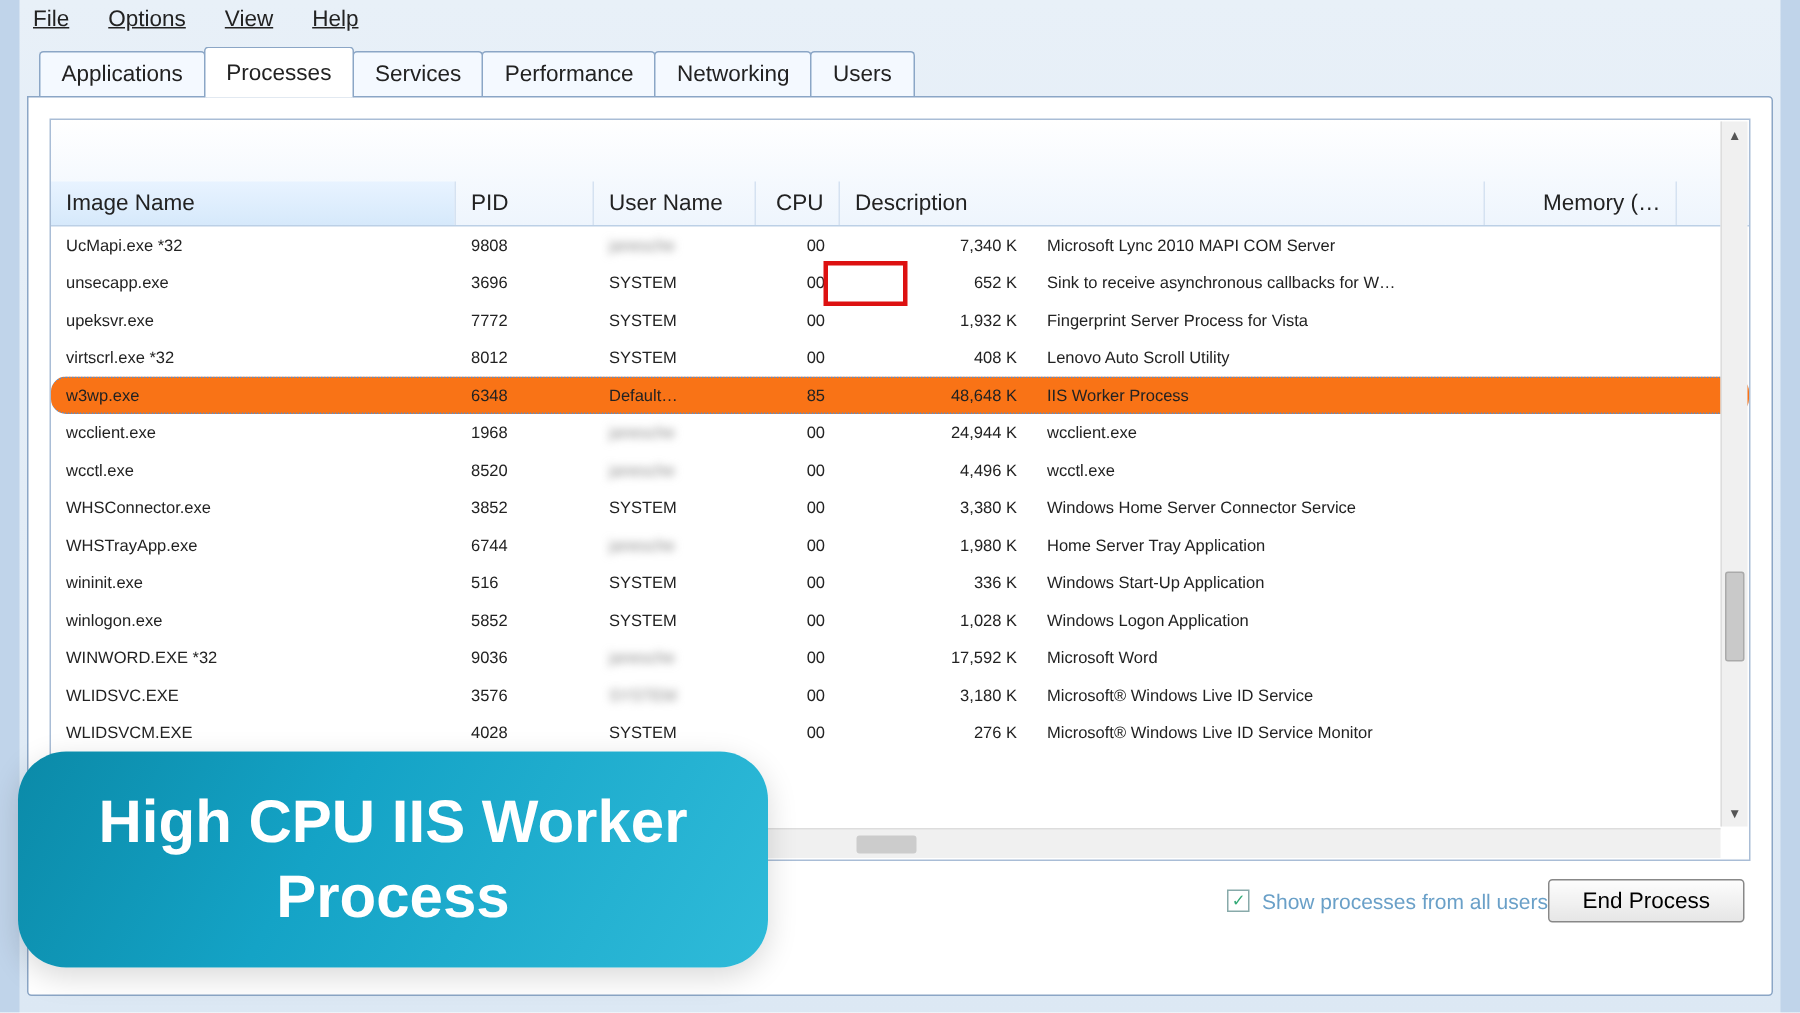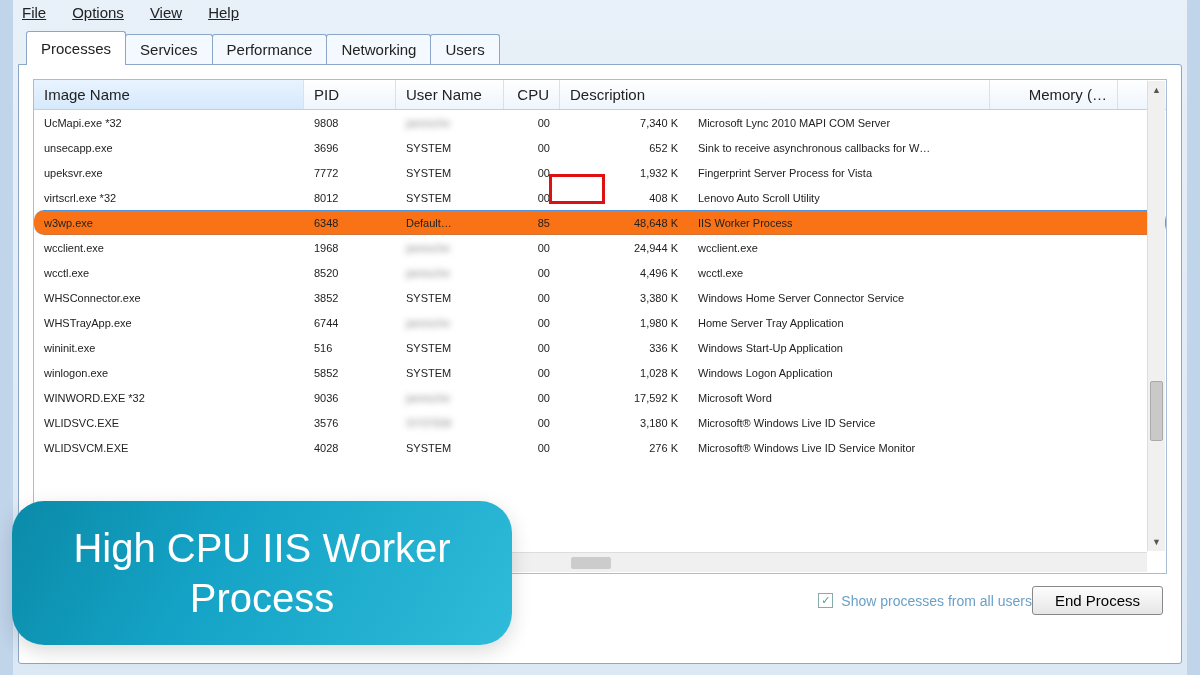--- a/index.html
+++ b/index.html
@@ -81,20 +81,21 @@
     background: linear-gradient(to bottom, #fff, #eef5fd);
     border-bottom: 1px solid #bcd0e6;
   }
   .th {
     padding: 6px 10px;
     border-right: 1px solid #d5e2f1;
     color: #222;
     font-size: 15px;
     overflow: hidden;
     white-space: nowrap;
+    margin-top: 41px;
   }
   .th.sorted {
     background: linear-gradient(to bottom, #e8f3ff, #d6e9fb);
   }
 
   .tbody {
     flex: 1;
     overflow: hidden;
     position: relative;
   }
@@ -205,21 +206,21 @@
   }
 
   .overlay-banner {
     position: absolute;
     left: 12px;
     bottom: 30px;
     width: 500px;
     padding: 22px 28px;
     background: linear-gradient(120deg, #0b8aa8 0%, #14a3c6 40%, #2fbbd9 100%);
     color: #fff;
-    font-weight: 400;
+    font-weight: 700;
     font-size: 40px;
     text-align: center;
     border-radius: 32px;
     line-height: 1.25;
     box-shadow: 0 6px 20px rgba(0,0,0,0.15);
   }
 
   .redbox.checkbox-outline {
     left: 47px;
     bottom: 37px;
@@ -240,20 +241,21 @@
 <div class="right-edge"></div>
 
 <div class="menubar">
   <span>File</span>
   <span>Options</span>
   <span>View</span>
   <span>Help</span>
 </div>
 
 <div class="tabstrip">
+  <div class="tab">Applications</div>
   <div class="tab active">Processes</div>
   <div class="tab">Services</div>
   <div class="tab">Performance</div>
   <div class="tab">Networking</div>
   <div class="tab">Users</div>
 </div>
 
 <div class="panel">
 
   <div class="tablewrap">

